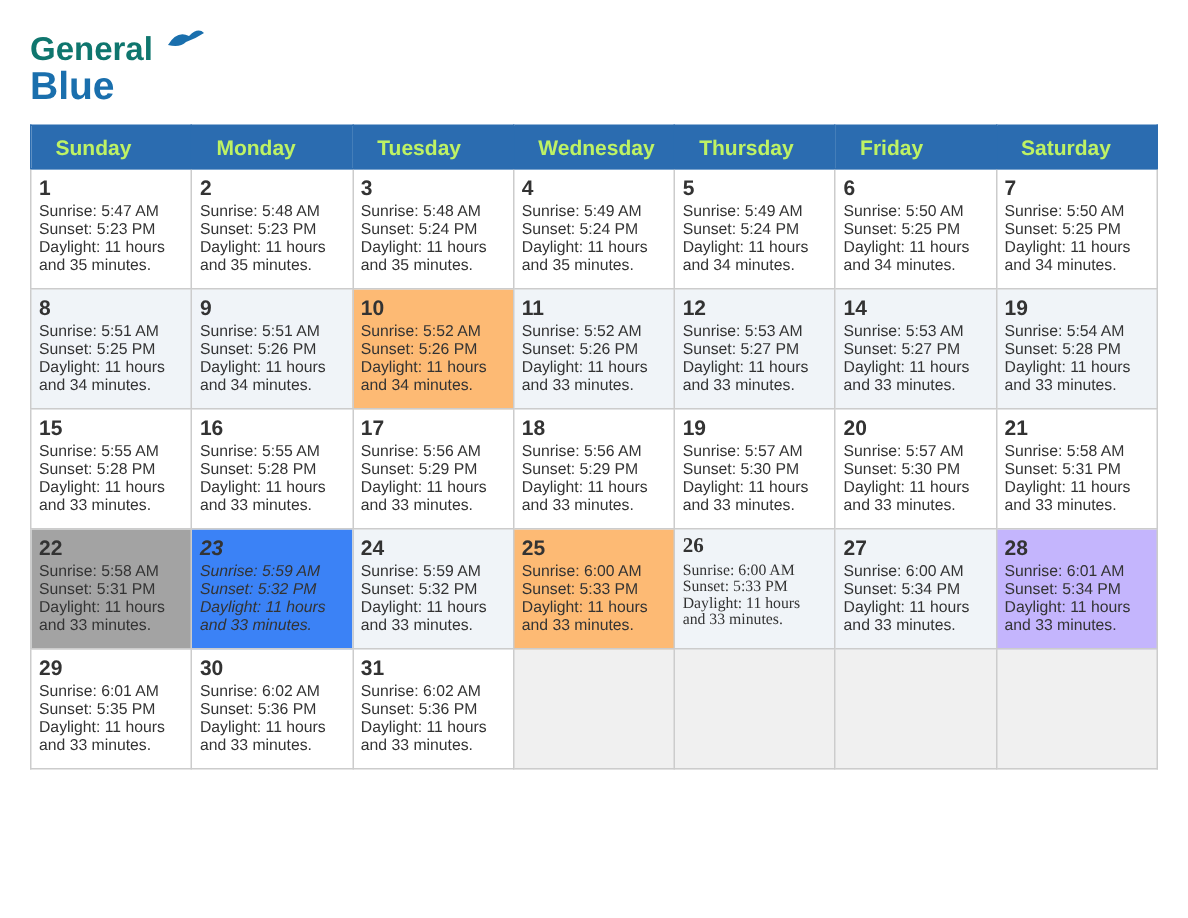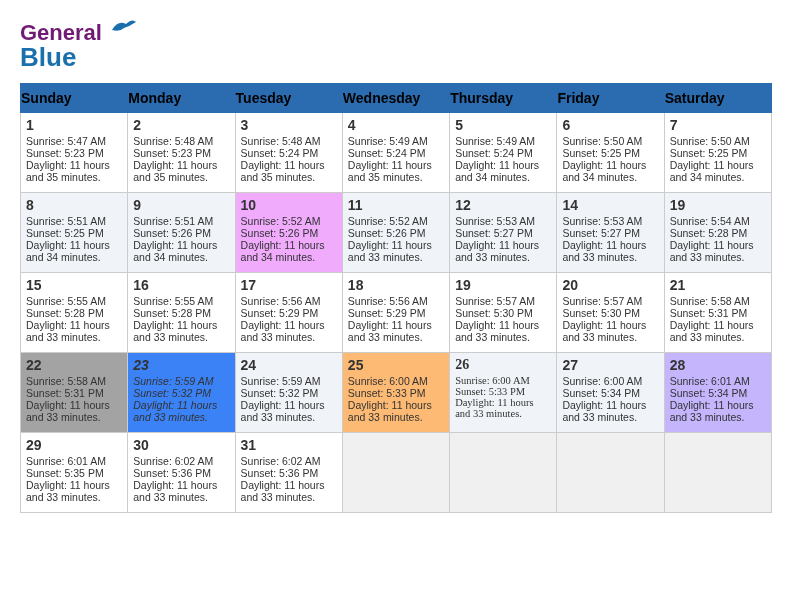--- a/index.html
+++ b/index.html
@@ -33,22 +33,22 @@
       font-size: 16px;
       color: #555;
     }
     table {
       width: 100%;
       border-collapse: collapse;
       table-layout: fixed;
     }
     th {
       background: #2b6cb0;
-      color: #000000;
-      padding: 6px 0;
+      color: #bef264;
+      padding: 6px 16px;
       font-size: 14px;
       font-weight: bold;
       text-align: left;
       border: 1px solid #2b6cb0;
     }
     td {
       border: 1px solid #ccc;
       vertical-align: top;
       padding: 4px 5px;
       font-size: 10.5px;
@@ -71,21 +71,21 @@
     tr:nth-child(even) td:not(.empty) {
       background: #f7f9fc;
     }
   </style>
 </head>
 <body>
 
 <div class="header">
   <div class="logo">
     <div style="display:flex;align-items:center;">
-      <span style="font-size:22px;font-weight:bold;color:#701a75;">General</span>
+      <span style="font-size:22px;font-weight:bold;color:#0f766e;">General</span>
       <svg width="32" height="22" viewBox="0 0 32 22" style="margin-left:2px;margin-top:-8px;">
         <path d="M8,12 Q14,2 22,6 Q28,0 32,4 Q26,8 20,10 Q16,14 8,12Z" fill="#1a6fad"></path>
       </svg>
     </div>
     <span style="font-size:26px;font-weight:bold;color:#1a6fad;margin-top:-4px;">Blue</span>
   </div>
   <div class="title-section">
     <div class="month-title"></div>
     <div class="location"></div>
   </div>
@@ -163,21 +163,21 @@
           <div>Daylight: 11 hours</div>
           <div>and 34 minutes.</div>
         </td>
         <td style="background: rgb(240, 244, 248);">
           <span class="day-num">9</span>
           <div>Sunrise: 5:51 AM</div>
           <div>Sunset: 5:26 PM</div>
           <div>Daylight: 11 hours</div>
           <div>and 34 minutes.</div>
         </td>
-        <td style="background: #f0abfc;">
+        <td style="background: #fdba74;">
           <span class="day-num">10</span>
           <div>Sunrise: 5:52 AM</div>
           <div>Sunset: 5:26 PM</div>
           <div>Daylight: 11 hours</div>
           <div>and 34 minutes.</div>
         </td>
         <td style="background: rgb(240, 244, 248);">
           <span class="day-num">11</span>
           <div>Sunrise: 5:52 AM</div>
           <div>Sunset: 5:26 PM</div>

